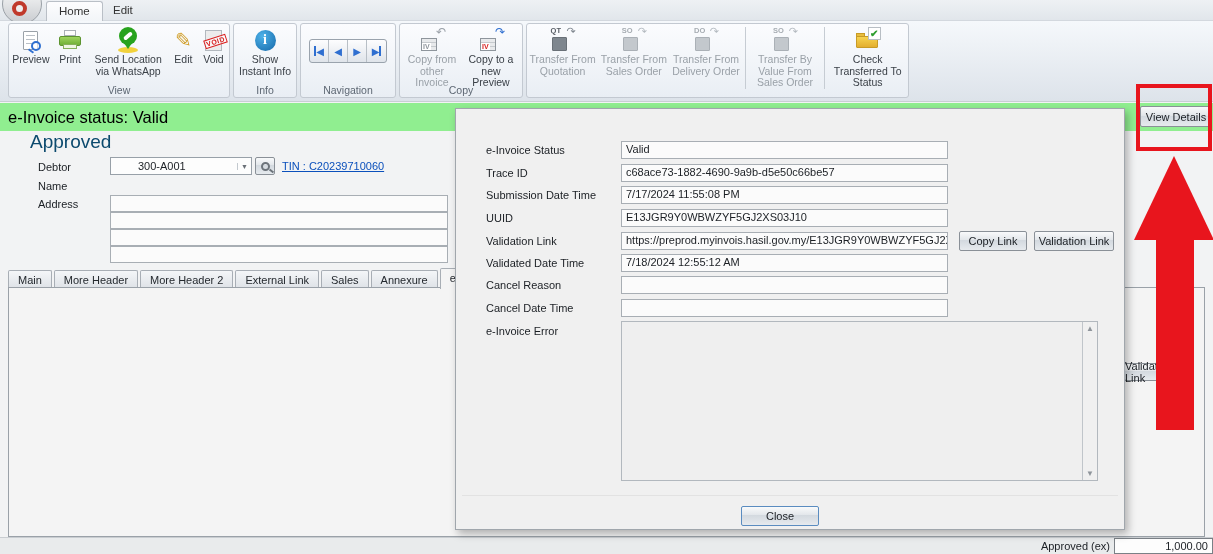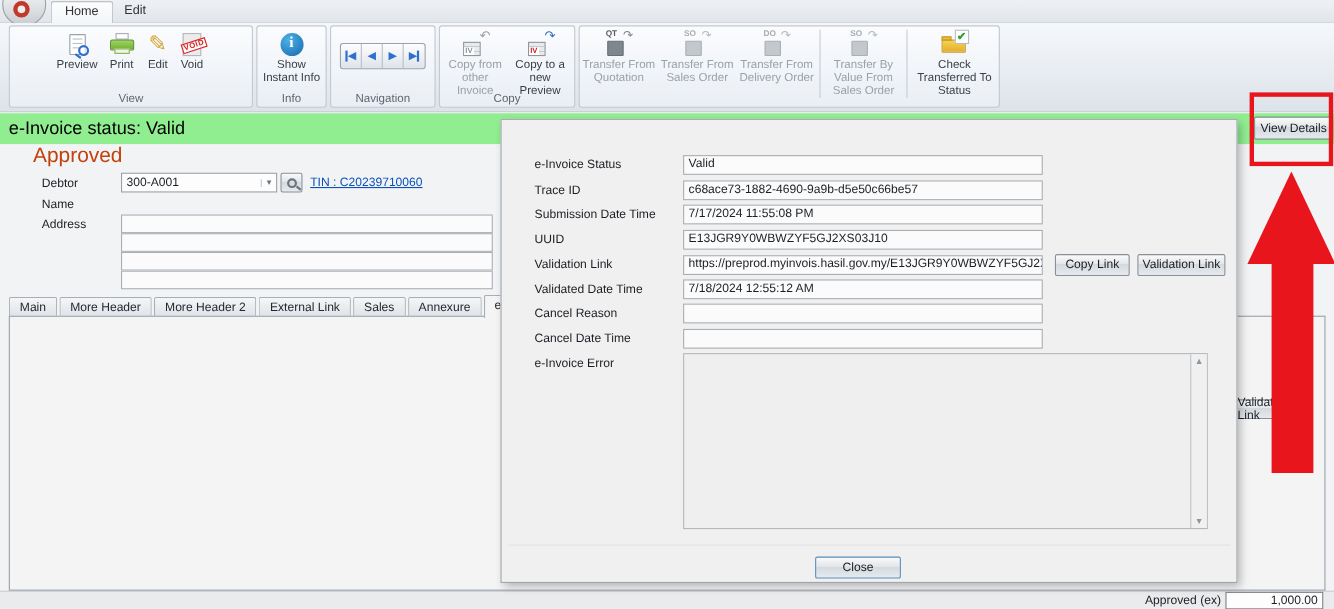--- a/index.html
+++ b/index.html
@@ -65,21 +65,21 @@
   .chkfold .chip { position:absolute; right:0; top:-2px; width:13px; height:13px; background:#fff; border:1px solid #b8bec4; color:#2f9e2f; font-size:10px; font-weight:bold; line-height:12px; text-align:center; }
 
   
   .statusbar { left:0; top:103px; width:1213px; height:28px; display:flex; align-items:center; padding-left:8px; font-size:16.5px; color:#000; }
   .btn { background:linear-gradient(#f9fafb,#e2e6ea 45%,#d3d9df 46%,#e6eaee); border:1px solid #8a9097; border-radius:2px; font-size:11px; color:#1b1f24; display:flex; align-items:center; justify-content:center; }
 
   
   .lbl { font-size:11px; color:#1b1f24; }
   .inbox { background:#fbfbfb; border:1px solid #a8aeb4; font-size:11px; display:flex; align-items:center; padding:0 4px; overflow:hidden; white-space:nowrap; }
   .combo { background:#fdfdfd; border:1px solid #98a0a8; display:flex; align-items:center; font-size:11px; }
-  .combo .val { flex:1; padding:0 4px; }
+  .combo .val { flex:1; padding:0 4px;margin-left:23px; }
   .combo .dd { width:14px; text-align:center; color:#6a7077; font-size:7px; border-left:1px solid #c3c9cf; }
   .link { color:#0b50bc; text-decoration:underline; font-size:11px; }
   .minimag { position:relative; width:9px; height:9px; border:2px solid #6d747b; border-radius:50%; }
   .minimag::after { content:""; position:absolute; left:6px; top:6px; width:5px; height:2px; background:#6d747b; transform:rotate(40deg); }
 
   
   .tabstrip { left:8px; top:268px; display:flex; gap:2px; align-items:flex-end; }
   .ftab { height:19px; padding:3px 9px 0; background:linear-gradient(#f4f6f8,#dde1e6); border:1px solid #a8aeb5; border-bottom:none; border-radius:2px 2px 0 0; font-size:11px; color:#24292e; }
   .ftab.active { height:21px; background:#f4f4f4; position:relative; z-index:3; }
 
@@ -105,21 +105,21 @@
   .derr { position:absolute; left:165px; top:212px; width:477px; height:160px; background:#efefef; border:1px solid #b2b8be; }
   .dfoot { position:absolute; left:6px; right:6px; top:386px; border-top:1px solid #e2e2e2; }
 
   
   .red-rect { left:1136px; top:84px; width:76px; height:67px; border:4px solid #e8151d; z-index:20; }
   .red-head { left:1134px; top:156px; width:0; height:0; border-left:40px solid transparent; border-right:40px solid transparent; border-bottom:84px solid #e8151d; z-index:20; }
   .red-body { left:1156px; top:238px; width:38px; height:192px; background:#e8151d; z-index:20; }
 
   
   .bottombar { left:0; top:537px; width:1213px; height:17px; background:#e9ebec; border-top:1px solid #c9cdd1; }
-  .subbox { left:1114px; top:538px; width:89px; height:16px; background:#fdfdfd; border:1px solid #7a8086; font-size:11px; display:flex; align-items:center; justify-content:flex-end; padding-right:4px; }
+  .subbox { left:1114px; top:538px; width:99px; height:16px; background:#fdfdfd; border:1px solid #7a8086; font-size:11px; display:flex; align-items:center; justify-content:flex-end; padding-right:4px; }
 </style>
 </head>
 <body>
 
 <div id="app">
 
   <div class="abs top-strip"></div>
   <div class="abs orb">
       <div class="orb-ring"></div>
     </div>
@@ -143,20 +143,30 @@
         </div>
         <div class="rbtn" style="width:36px;">
           <div class="ic">
               <span class="printer">
                 <span class="paper"></span>
                 <span class="body"></span>
                 <span class="slot"></span>
               </span>
             </div>
           <div class="lb">Print</div>
+        </div>
+        <div class="rbtn" style="width:84px;">
+          <div class="ic">
+              <span class="wapin">
+                <span class="base"></span>
+                <span class="tip"></span>
+                <span class="ball"></span>
+              </span>
+            </div>
+          <div class="lb">Send Location via WhatsApp</div>
         </div>
         <div class="rbtn" style="width:30px;">
           <div class="ic">
               <span class="pencil">✎</span>
             </div>
           <div class="lb">Edit</div>
         </div>
         <div class="rbtn" style="width:32px;">
           <div class="ic">
               <span class="voiddoc">
@@ -285,21 +295,21 @@
         </div>
       </div>
     </div>
   </div>
 
   <div class="abs statusbar" style="background:#90ee90;">
     <span>e-Invoice status: Valid</span>
   </div>
   <div class="abs btn" style="left:1140px; top:106px; width:72px; height:21px; z-index:2;">View Details</div>
 
-  <div class="abs" style="left:30px; top:131px; font-size:19px; color:#c2410c;">Approved</div>
+  <div class="abs" style="left:30px; top:131px; font-size:19px; color:#0c4a6e;">Approved</div>
 
   <div class="abs lbl" style="left:38px; top:161px;">Debtor</div>
   <div class="abs combo" style="left:110px; top:157px; width:142px; height:18px;">
     <span class="val">300-A001</span>
     <span class="dd">▼</span>
   </div>
   <div class="abs btn" style="left:255px; top:157px; width:20px; height:18px;">
       <span class="minimag"></span>
     </div>
   <div class="abs link" style="left:282px; top:160px;">TIN : C20239710060</div>

